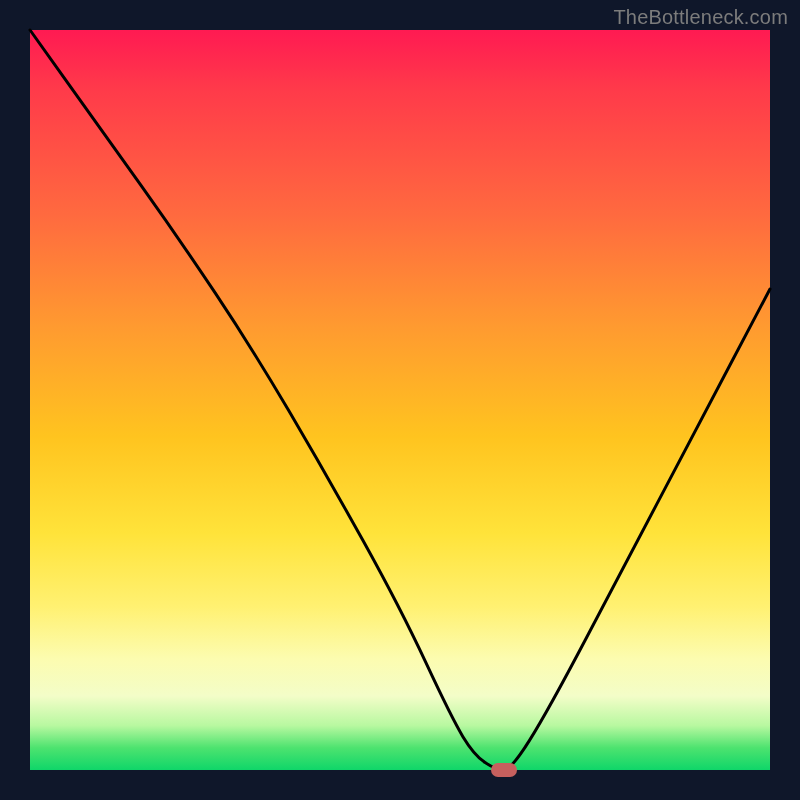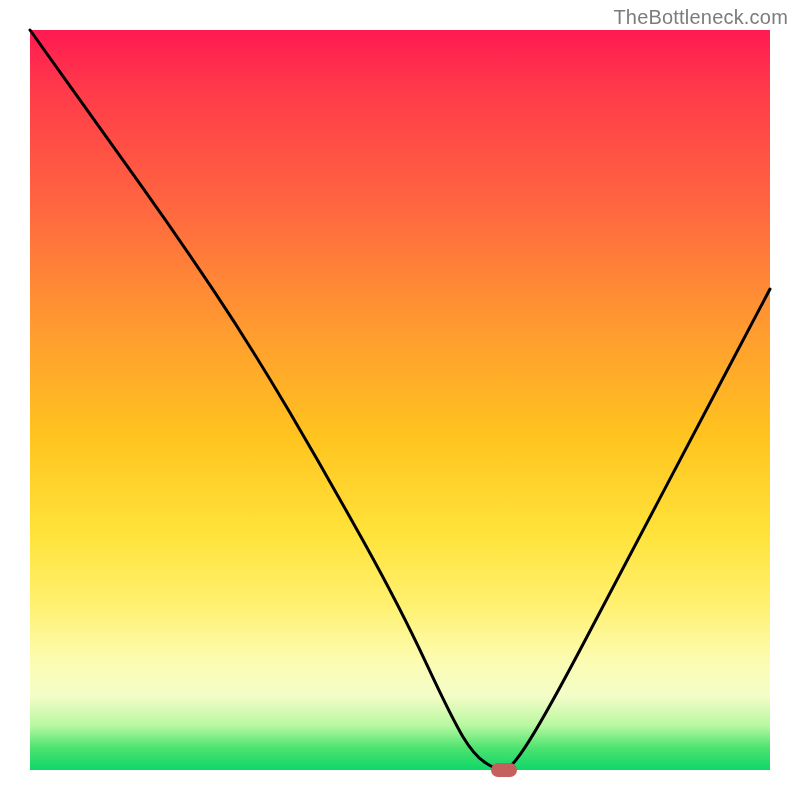--- a/index.html
+++ b/index.html
@@ -8,21 +8,21 @@
     width: 800px;
     height: 800px;
     background: #000;
     overflow: hidden;
     font-family: Arial, Helvetica, sans-serif;
   }
   .frame {
     position: relative;
     width: 800px;
     height: 800px;
-    background: #ffffff;
+    background: #0f172a;
   }
   .plot {
     position: absolute;
     left: 30px;
     top: 30px;
     width: 740px;
     height: 740px;
     
     background: linear-gradient(
       to bottom,

